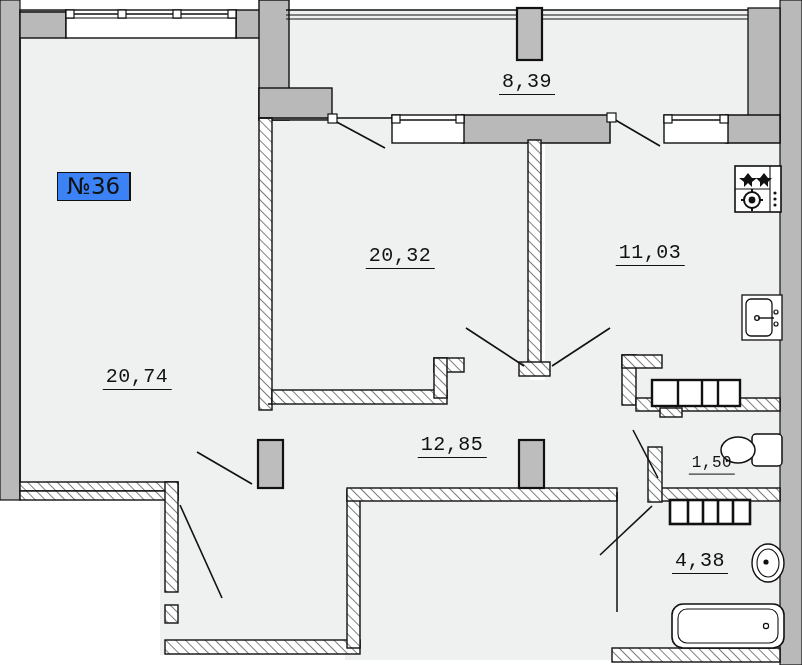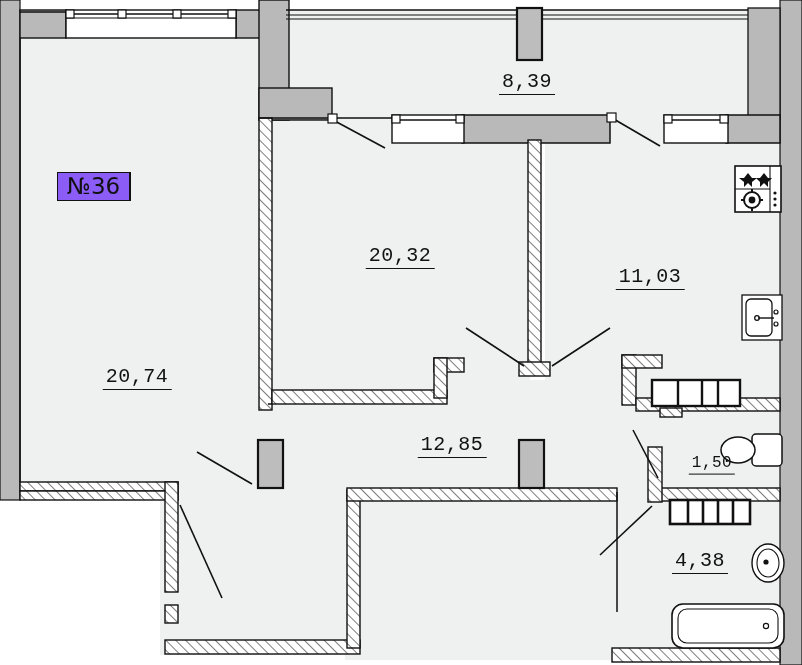--- a/index.html
+++ b/index.html
@@ -4,21 +4,21 @@
 <style>
   html,body{margin:0;padding:0;background:#ffffff;}
   body{font-family:"DejaVu Sans","Liberation Sans",sans-serif;}
   #plan-root{position:relative;width:802px;height:665px;background:#ffffff;overflow:hidden;}
   #plan-svg{position:absolute;left:0;top:0;width:802px;height:665px;display:block;}
   .room-label{position:absolute;transform:translate(-50%,-50%);text-align:center;
      font-family:Liberation Mono, monospace;color:#111;white-space:nowrap;}
   .room-label .num{display:inline-block;font-size:20px;letter-spacing:0.5px;
      border-bottom:1.6px solid #111;padding:0 3px 2px 3px;line-height:1.05;}
   .apt-box{position:absolute;display:flex;align-items:flex-start;border:1.6px solid #111;
-     background:#8b5cf6;}
+     background:#3b82f6;}
   .apt-box .cell{display:flex;align-items:center;justify-content:center;padding:2px 9px;
      font-size:23px;color:#111;line-height:1;}
   .apt-box .cell.first{border-right:1.6px solid #111;}
 </style>
 </head>
 <body>
 
 <div id="plan-root">
 
 <svg id="plan-svg" viewBox="0 0 802 665">
@@ -259,21 +259,21 @@
 
 <div class="room-label" style="left:527px;top:83px;">
   <span class="num">8,39</span>
 </div>
 <div class="room-label" style="left:137px;top:378px;">
   <span class="num">20,74</span>
 </div>
 <div class="room-label" style="left:400px;top:257px;">
   <span class="num">20,32</span>
 </div>
-<div class="room-label" style="left:650px;top:254px;margin-top:24px;">
+<div class="room-label" style="left:650px;top:254px;">
   <span class="num">11,03</span>
 </div>
 <div class="room-label" style="left:452px;top:446px;">
   <span class="num">12,85</span>
 </div>
 <div class="room-label" style="left:712px;top:464px;">
   <span class="num" style="font-size:16px;">1,50</span>
 </div>
 <div class="room-label" style="left:660px;top:562px;margin-left:40px;">
   <span class="num">4,38</span>

